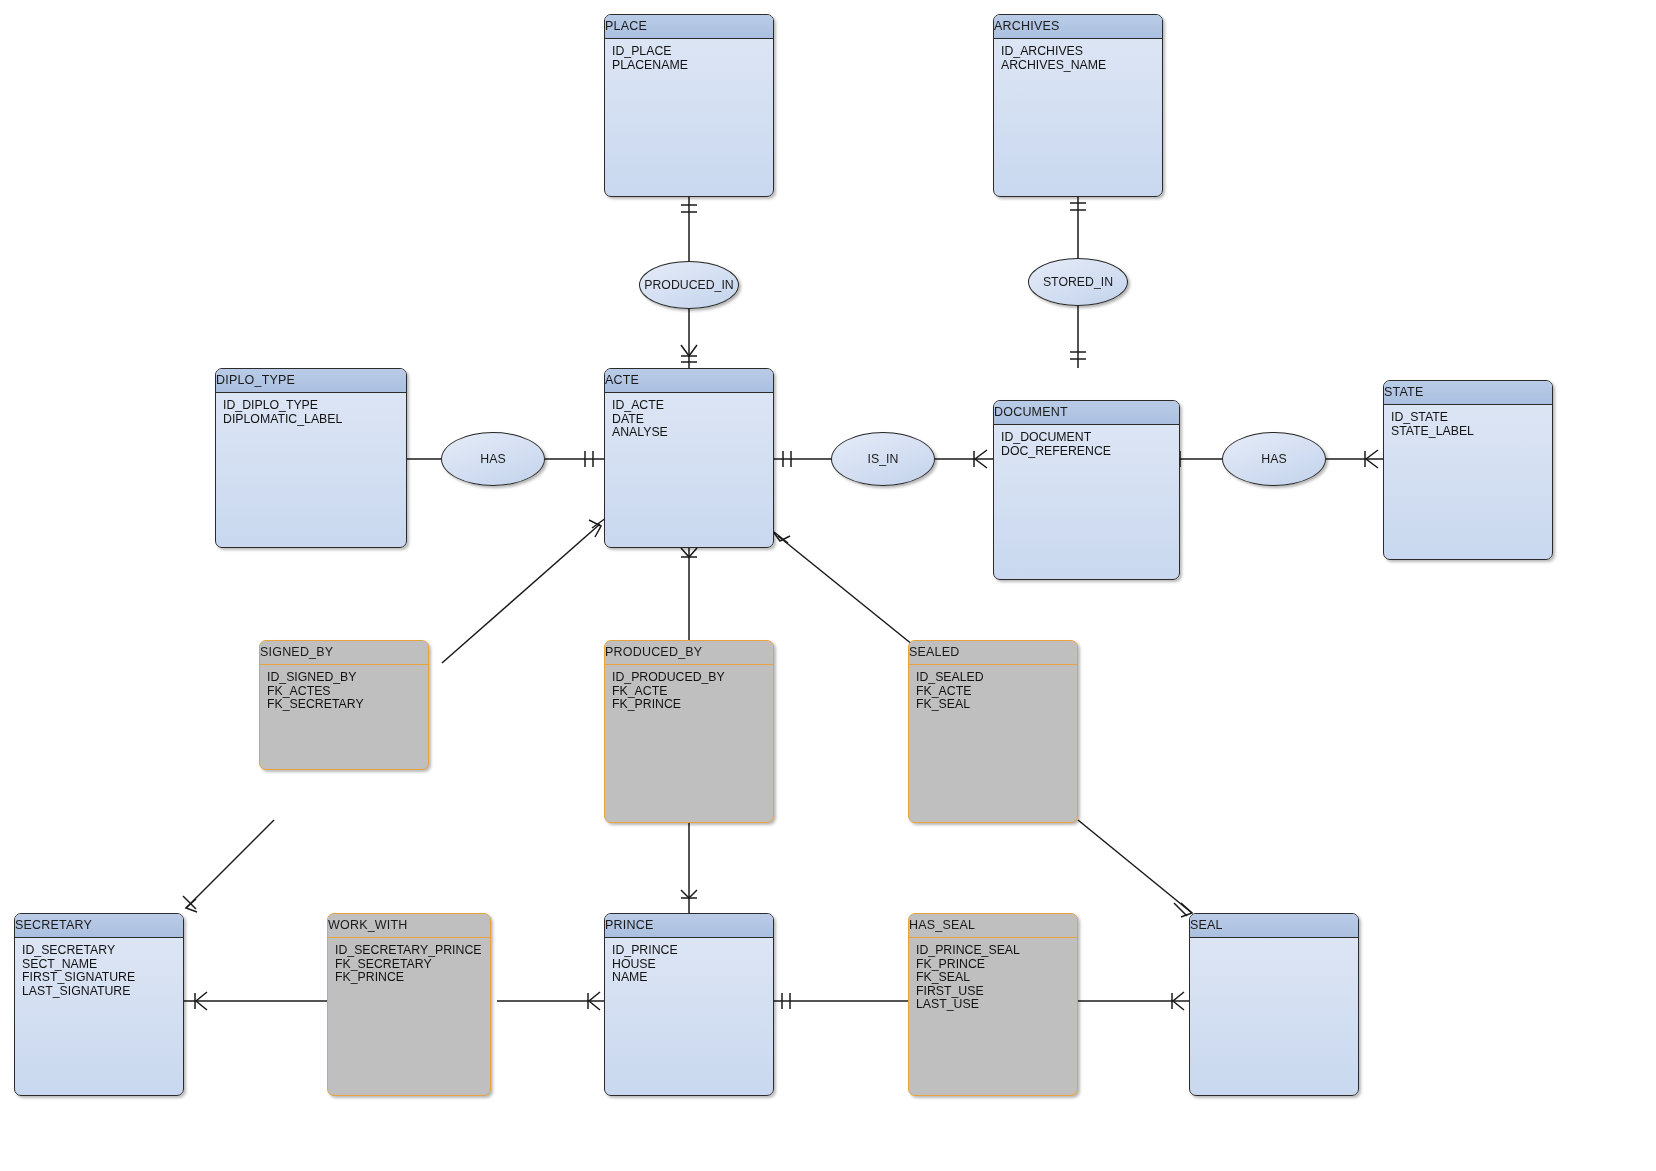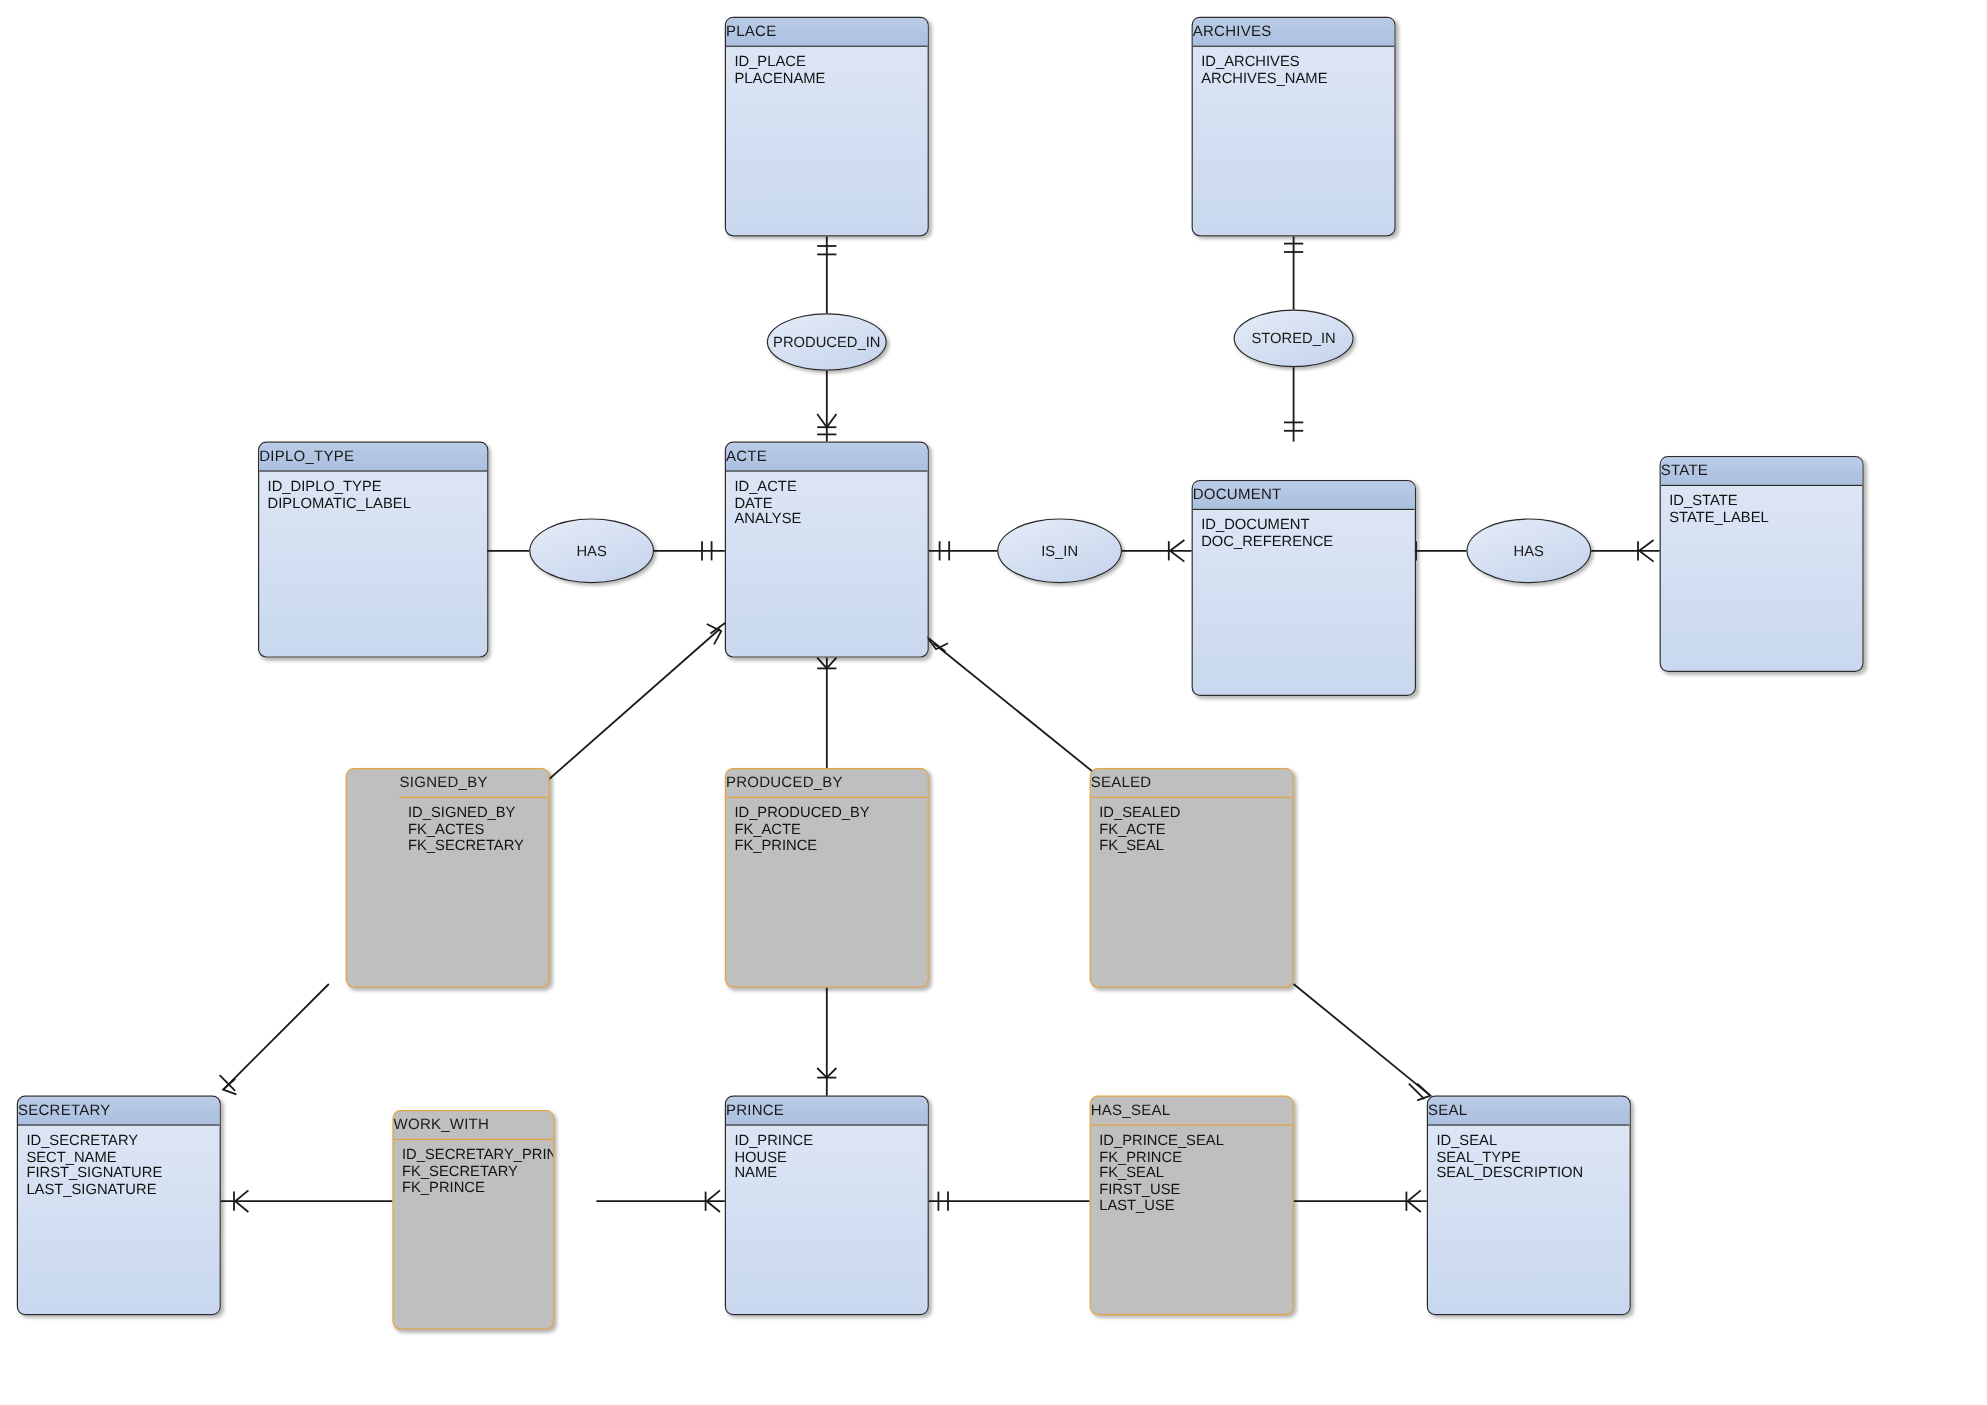--- a/index.html
+++ b/index.html
@@ -213,21 +213,21 @@
           <div>DOC_REFERENCE</div>
         </div>
       </div>
       <div class="entity" style="left: 1383px; top: 380px; width: 170px; height: 180px;">
         <div class="ent-title">STATE</div>
         <div class="ent-body">
           <div>ID_STATE</div>
           <div>STATE_LABEL</div>
         </div>
       </div>
-      <div class="entity assoc" style="left: 288px; top: 640px; width: 170px; height: 183px; padding-left: 44px;">
+      <div class="entity assoc" style="left: 259px; top: 640px; width: 170px; height: 130px;">
         <div class="ent-title">SIGNED_BY</div>
         <div class="ent-body">
           <div>ID_SIGNED_BY</div>
           <div>FK_ACTES</div>
           <div>FK_SECRETARY</div>
         </div>
       </div>
       <div class="entity assoc" style="left: 604px; top: 640px; width: 170px; height: 183px;">
         <div class="ent-title">PRODUCED_BY</div>
         <div class="ent-body">
@@ -246,21 +246,21 @@
       </div>
       <div class="entity" style="left: 14px; top: 913px; width: 170px; height: 183px;">
         <div class="ent-title">SECRETARY</div>
         <div class="ent-body">
           <div>ID_SECRETARY</div>
           <div>SECT_NAME</div>
           <div>FIRST_SIGNATURE</div>
           <div>LAST_SIGNATURE</div>
         </div>
       </div>
-      <div class="entity assoc" style="left: 327px; top: 913px; width: 135px; height: 183px; margin-top: 12px;">
+      <div class="entity assoc" style="left: 327px; top: 913px; width: 164px; height: 183px;">
         <div class="ent-title">WORK_WITH</div>
         <div class="ent-body">
           <div>ID_SECRETARY_PRINCE</div>
           <div>FK_SECRETARY</div>
           <div>FK_PRINCE</div>
         </div>
       </div>
       <div class="entity" style="left: 604px; top: 913px; width: 170px; height: 183px;">
         <div class="ent-title">PRINCE</div>
         <div class="ent-body">
@@ -274,25 +274,20 @@
         <div class="ent-body">
           <div>ID_PRINCE_SEAL</div>
           <div>FK_PRINCE</div>
           <div>FK_SEAL</div>
           <div>FIRST_USE</div>
           <div>LAST_USE</div>
         </div>
       </div>
       <div class="entity" style="left: 1189px; top: 913px; width: 170px; height: 183px;">
         <div class="ent-title">SEAL</div>
-        <div class="ent-body">
-          <div>ID_SEAL</div>
-          <div>SEAL_TYPE</div>
-          <div>SEAL_DESCRIPTION</div>
-        </div>
       </div>
     </div>
   <div id="relations">
       <div class="relation" style="left: 639px; top: 261px; width: 100px; height: 48px;">PRODUCED_IN</div>
       <div class="relation" style="left: 1028px; top: 258px; width: 100px; height: 48px;">STORED_IN</div>
       <div class="relation" style="left: 441px; top: 432px; width: 104px; height: 54px;">HAS</div>
       <div class="relation" style="left: 831px; top: 432px; width: 104px; height: 54px;">IS_IN</div>
       <div class="relation" style="left: 1222px; top: 432px; width: 104px; height: 54px;">HAS</div>
     </div>
 </div>

